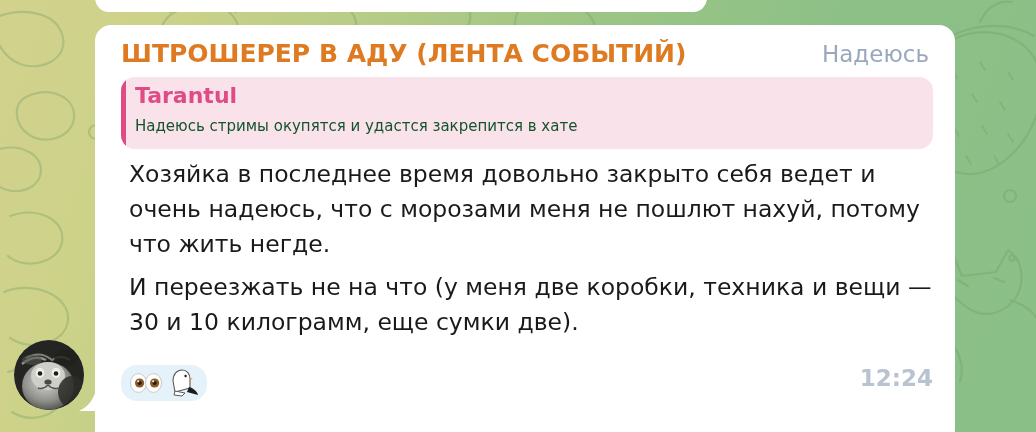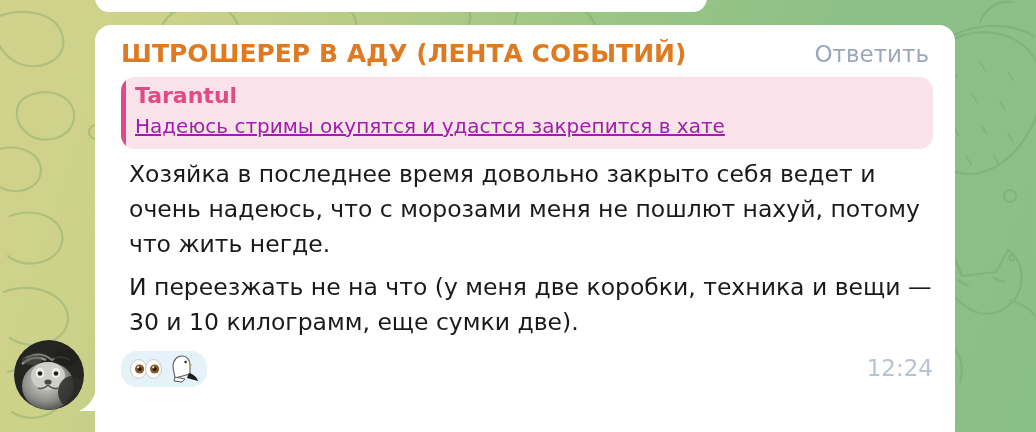--- a/index.html
+++ b/index.html
@@ -119,43 +119,43 @@
     background: #DF4B85;
     border-radius: 3px;
   }
   #quote-author {
     font-size: 22px;
     font-weight: bold;
     color: #DF4B85;
     line-height: 28px;
   }
   #quote-text {
-    font-size: 20px;
-    color: #a21caf;
+    font-size: 15px;
+    color: #14532d;
     line-height: 32px;
-    text-decoration: underline;
   }
 
   
   #message-body {
     font-size: 23.5px;
     line-height: 35px;
     color: #1a1a1a;
     width: 820px;
   }
   #message-body p {
     margin: 8px;
   }
 
   
   .footer-row {
     display: flex;
-    align-items: center;
+    align-items: flex-start;
     justify-content: space-between;
-    margin-top: 11px;
+    margin-top: 25px;
+    font-weight: bold;
   }
   #reactions-pill {
     display: inline-flex;
     align-items: center;
     gap: 2px;
     background: #E6F2FA;
     border-radius: 16px;
     padding: 3px 8px 3px 8px;
     cursor: pointer;
   }
@@ -278,21 +278,21 @@
 <div id="message-bubble-tail">
   <svg width="18" height="26" viewBox="0 0 18 26" xmlns="http://www.w3.org/2000/svg">
     <path d="M18 0 L18 26 L0 26 C9 22, 16 14, 18 0 Z" fill="#ffffff"></path>
   </svg>
 </div>
 
 <div id="message-bubble">
 
   <div class="header-row">
     <div id="channel-title">ШТРОШЕРЕР В АДУ (ЛЕНТА СОБЫТИЙ)</div>
-    <div id="reply-link">Ответить</div>
+    <div id="reply-link">Надеюсь</div>
   </div>
 
   <div id="quote-block">
     <div id="quote-bar"></div>
     <div id="quote-author">Tarantul</div>
     <div id="quote-text">Надеюсь стримы окупятся и удастся закрепится в хате</div>
   </div>
 
   <div id="message-body">
     <p>Хозяйка в последнее время довольно закрыто себя ведет и очень надеюсь, что с морозами меня не пошлют нахуй, потому что жить негде.</p>

